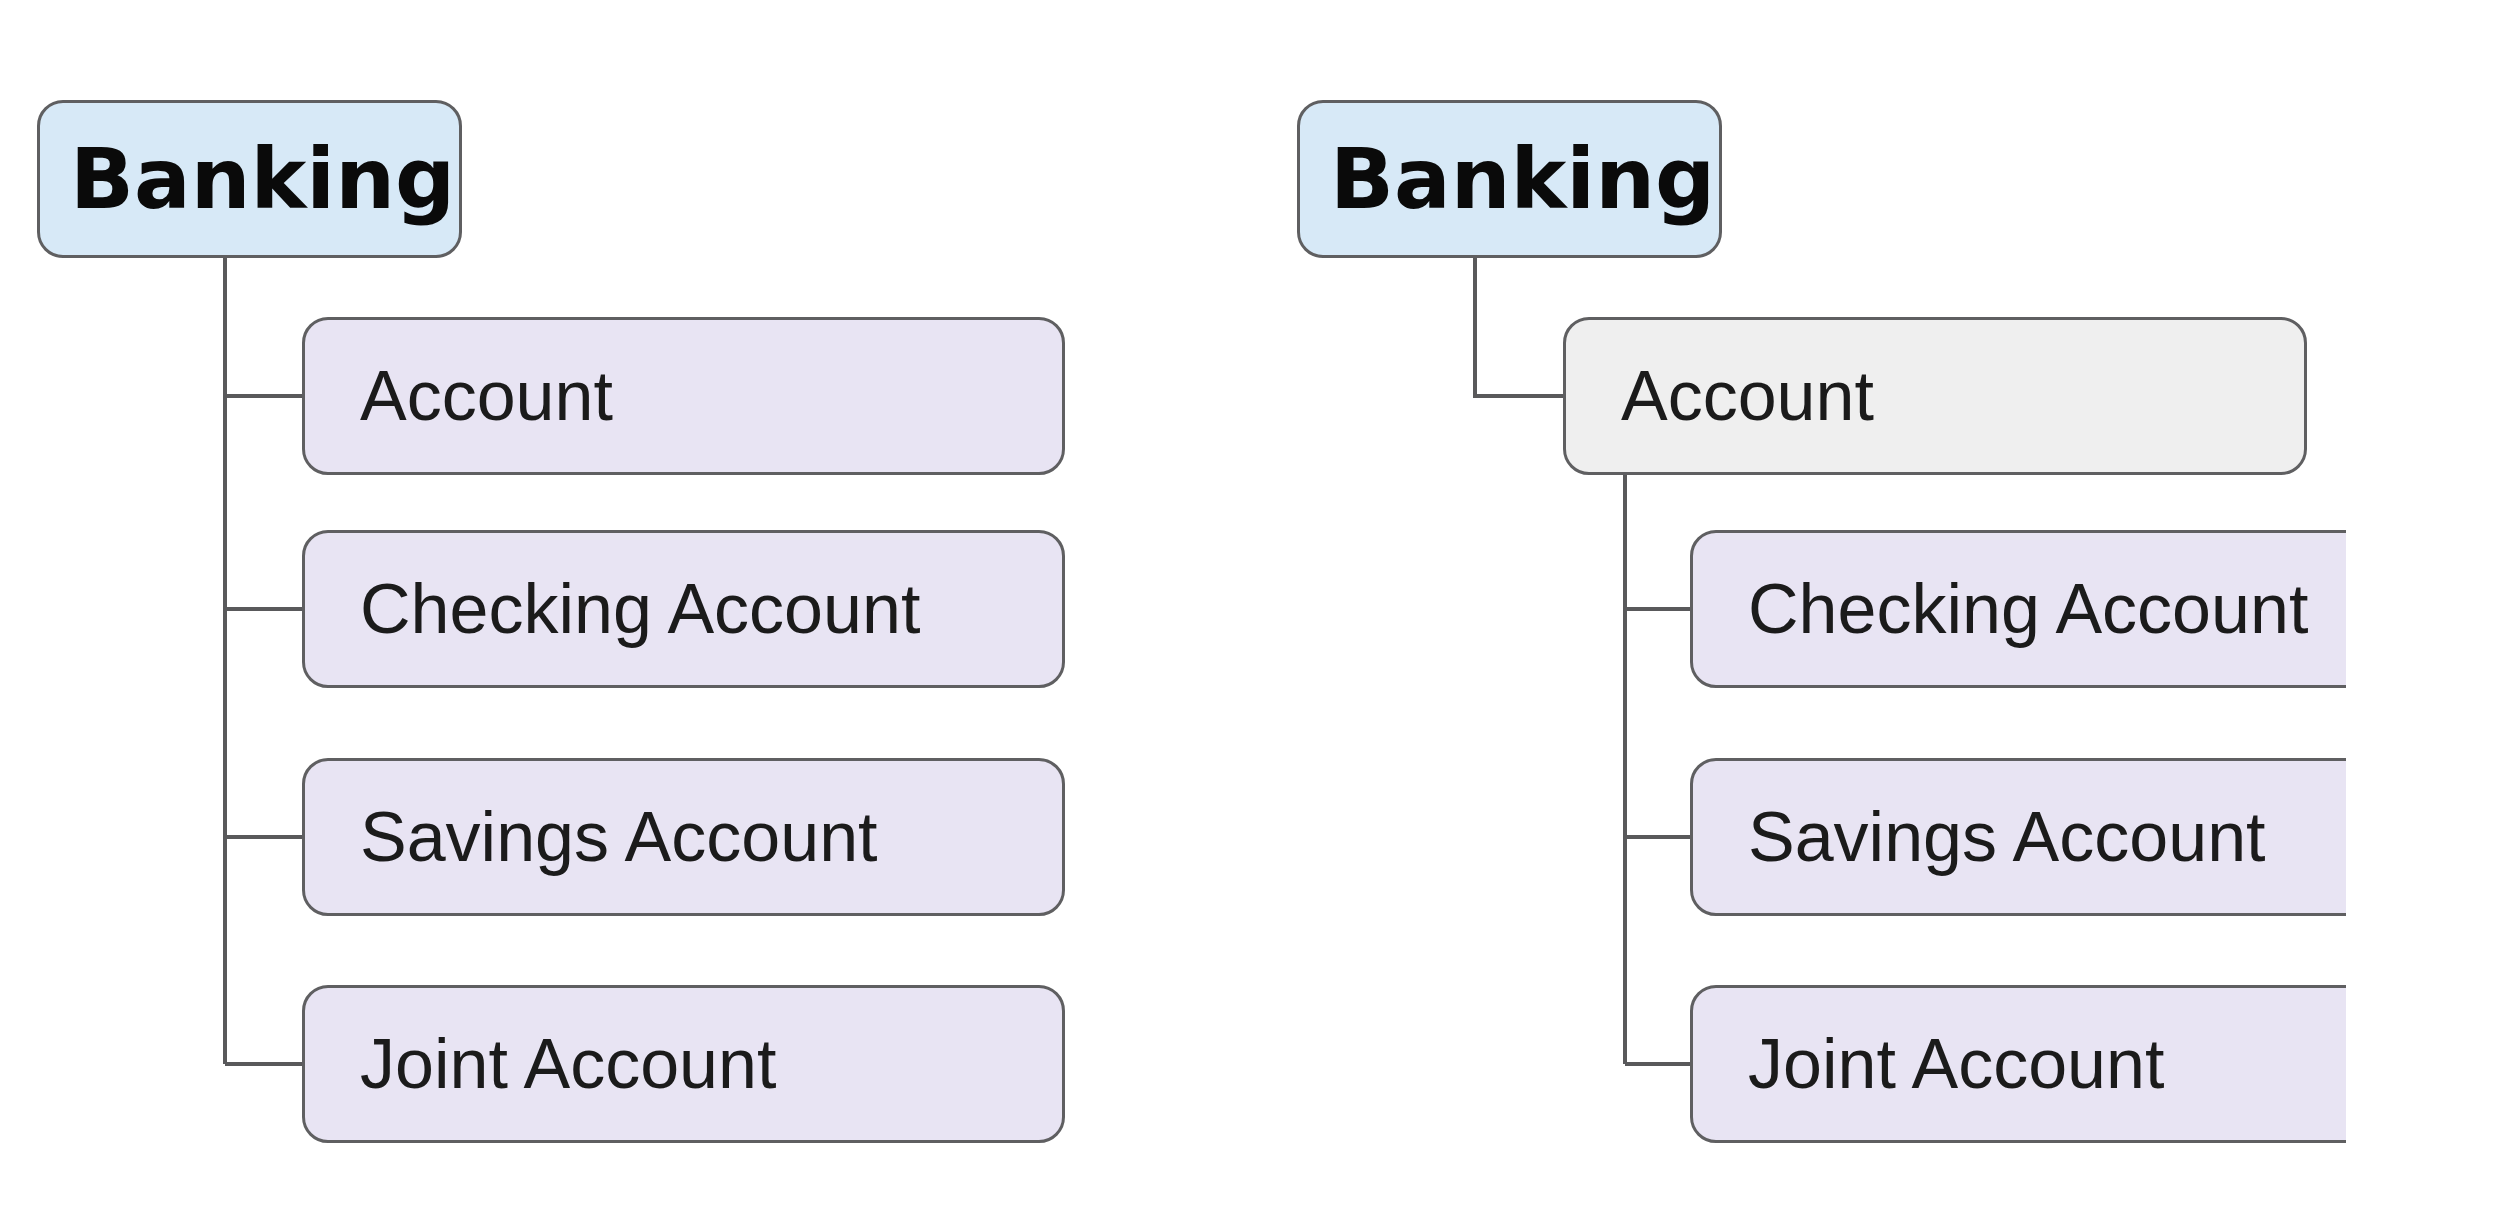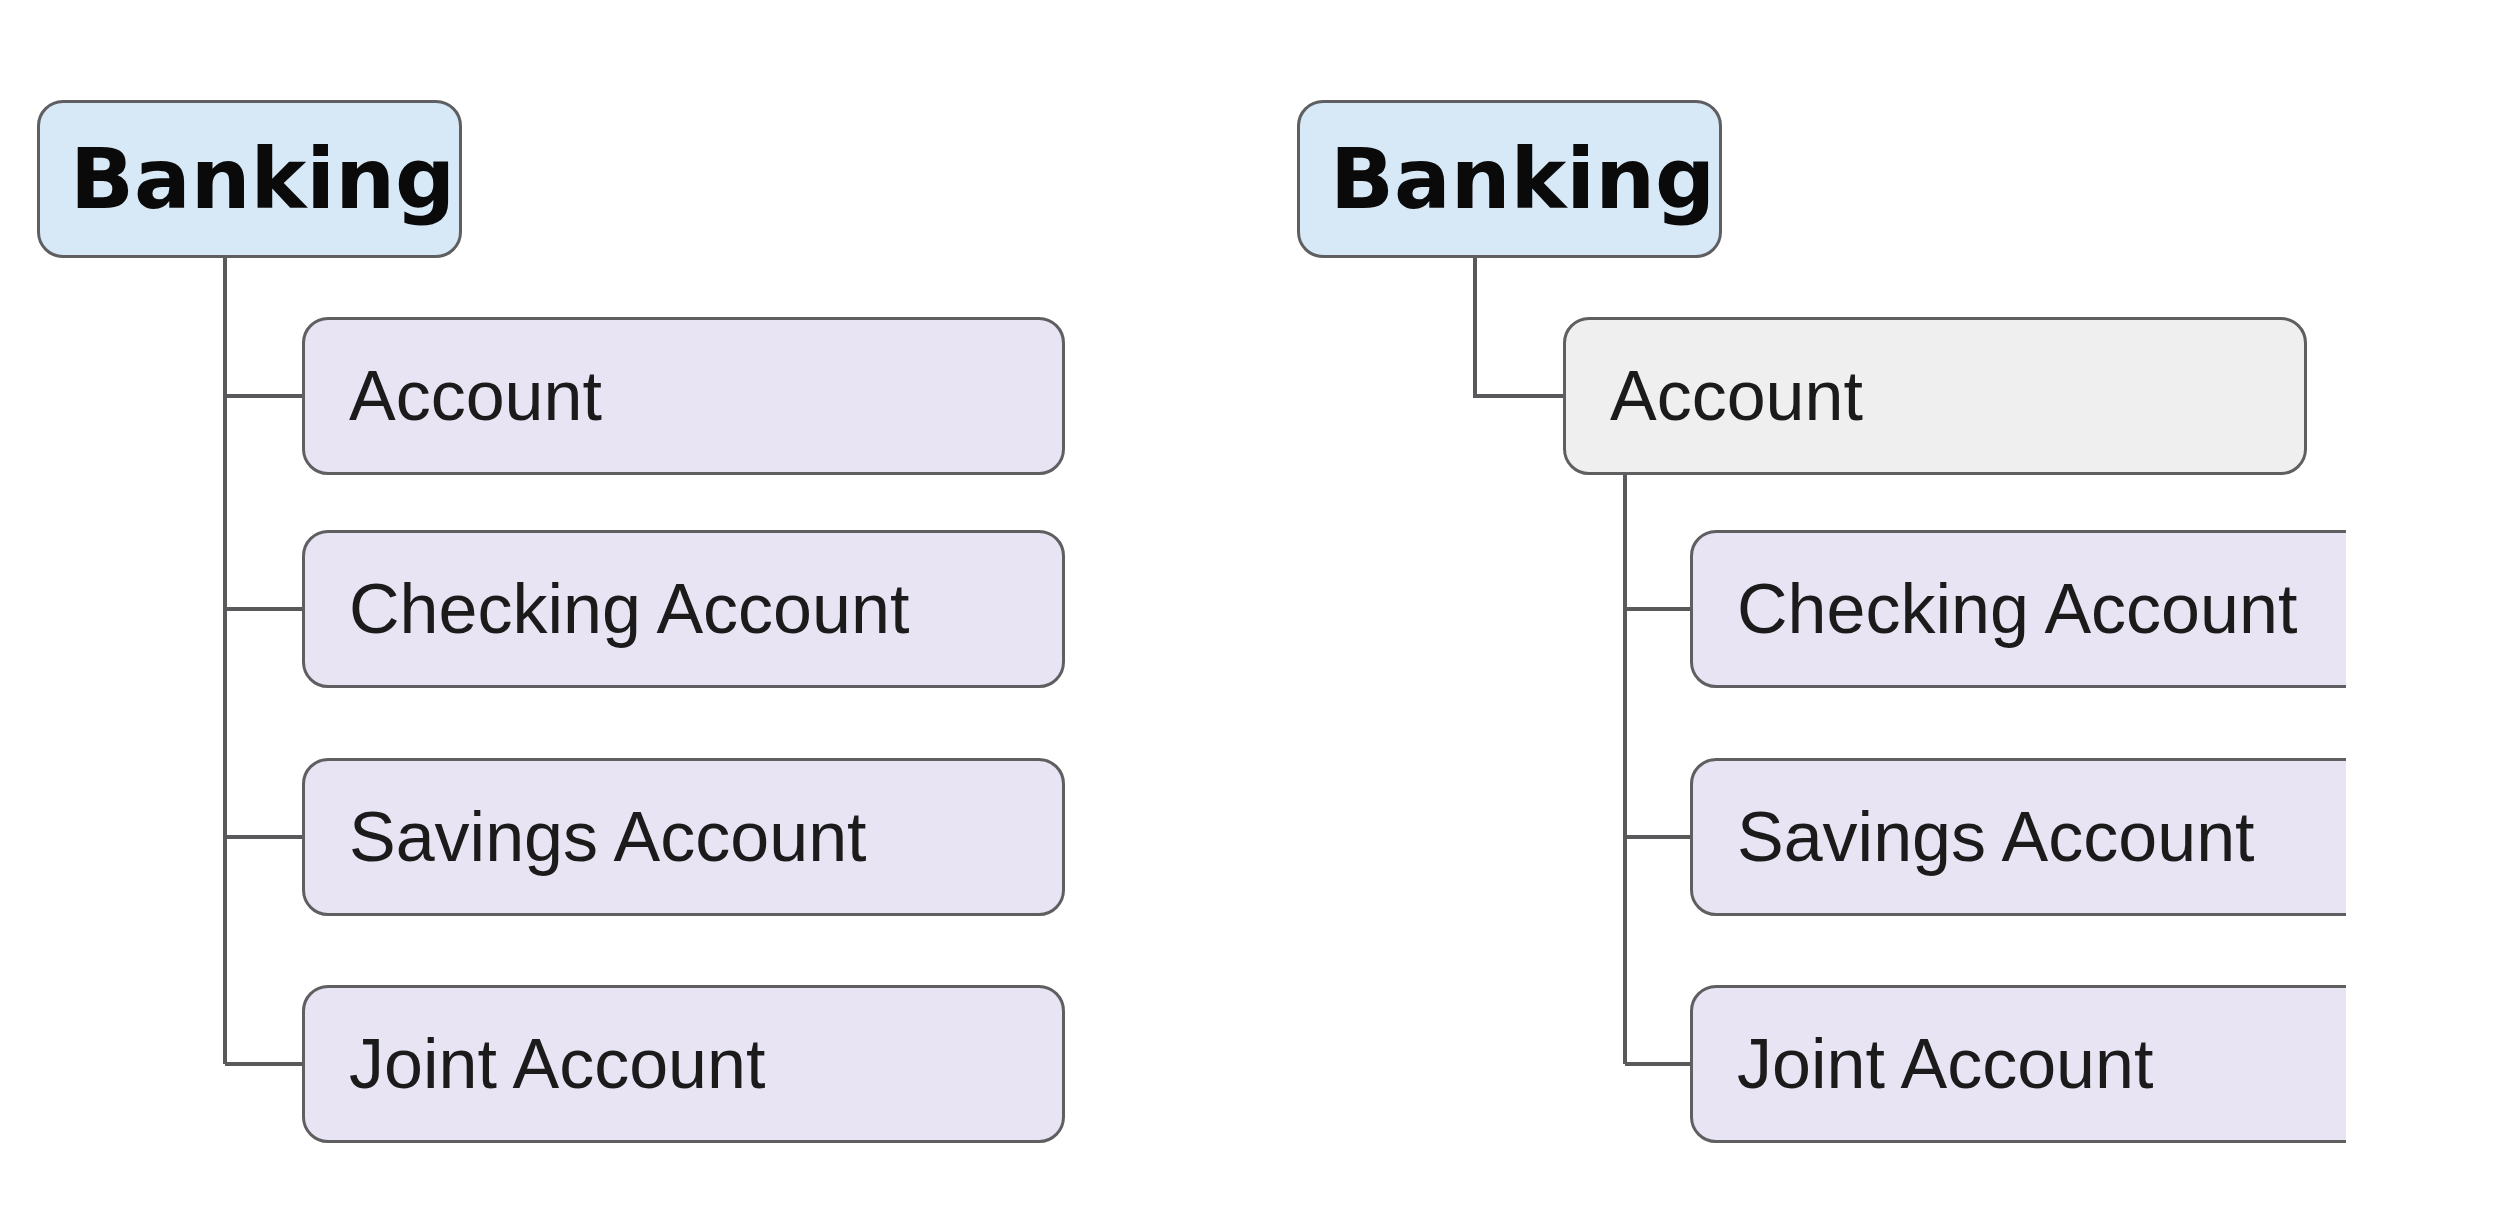--- a/index.html
+++ b/index.html
@@ -34,21 +34,21 @@
     display: flex;
     align-items: center;
     border: 3px solid var(--border, #5f5f61);
     border-radius: 26px;
     background: var(--child-fill, #e8e4f3);
   }
   .node .label {
     white-space: nowrap;
     color: #1b1b1b;
     font-size: 70px;
-    padding-left: 44px;
+    padding-left: 55px;
   }
   .node.root {
     background: var(--root-fill, #d7e9f7);
   }
   .node.root .label {
     font-family: "DejaVu Sans", "Liberation Sans", sans-serif;
     font-weight: 700;
     font-size: 84px;
     color: #0a0a0a;
     padding-left: 30px;

